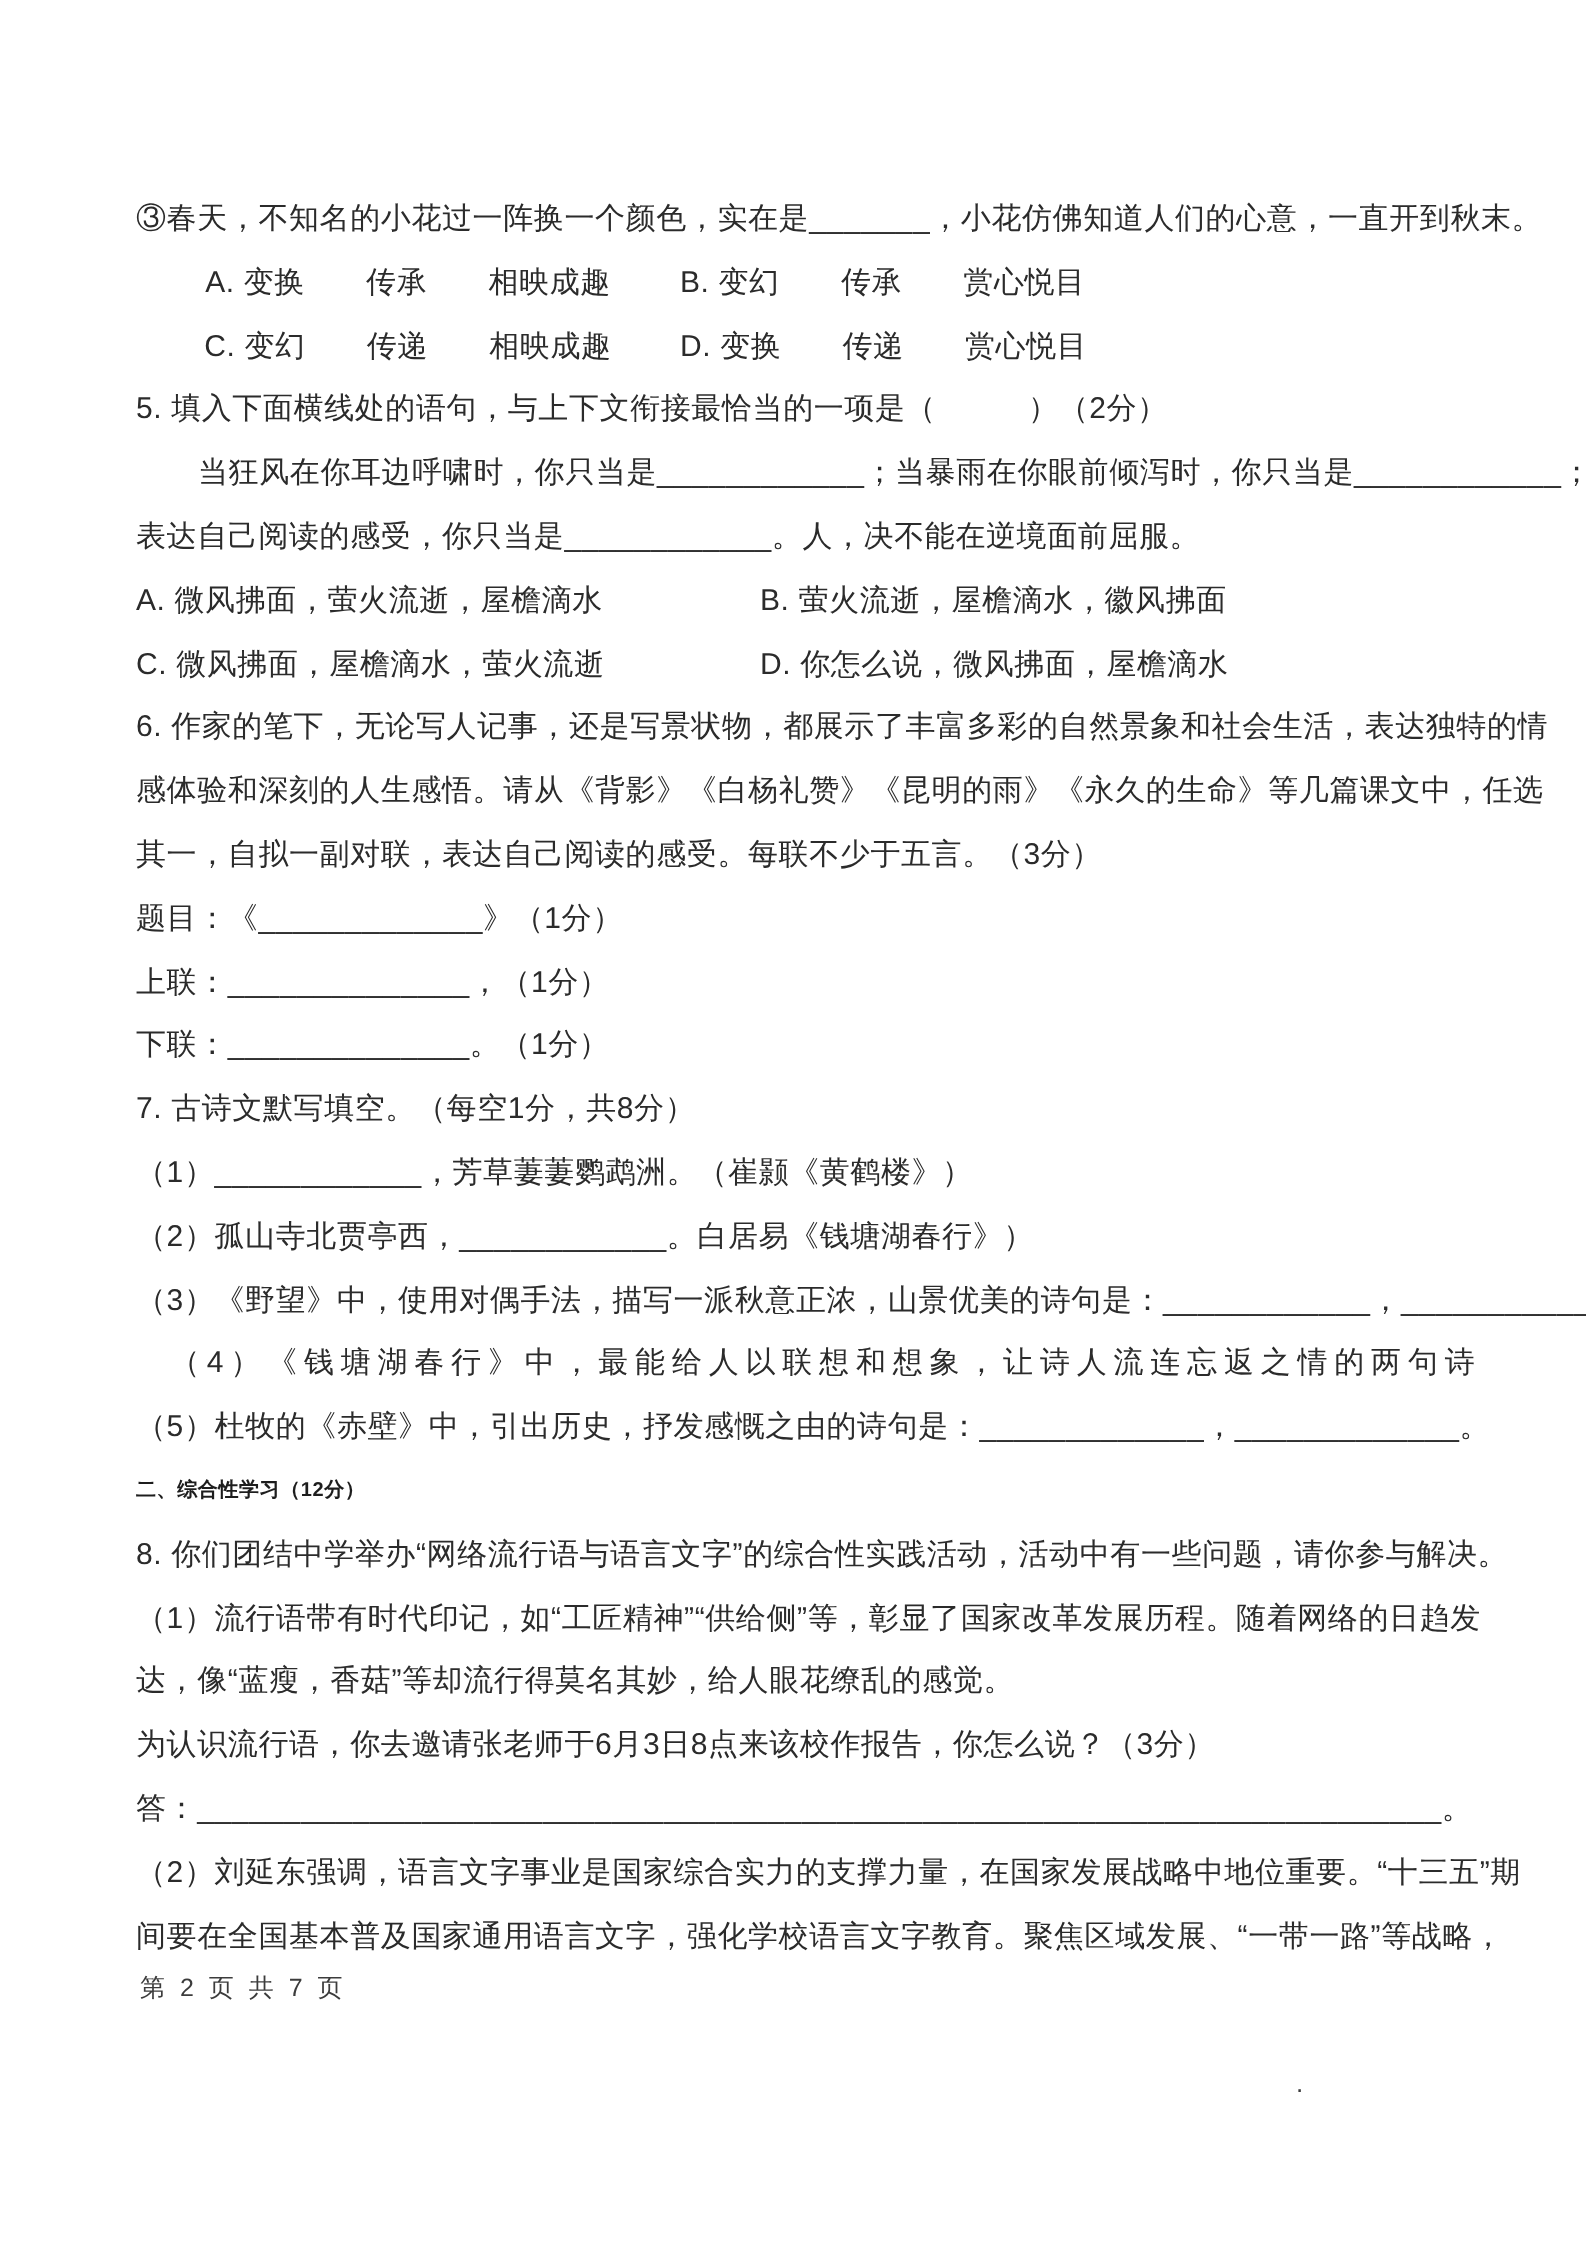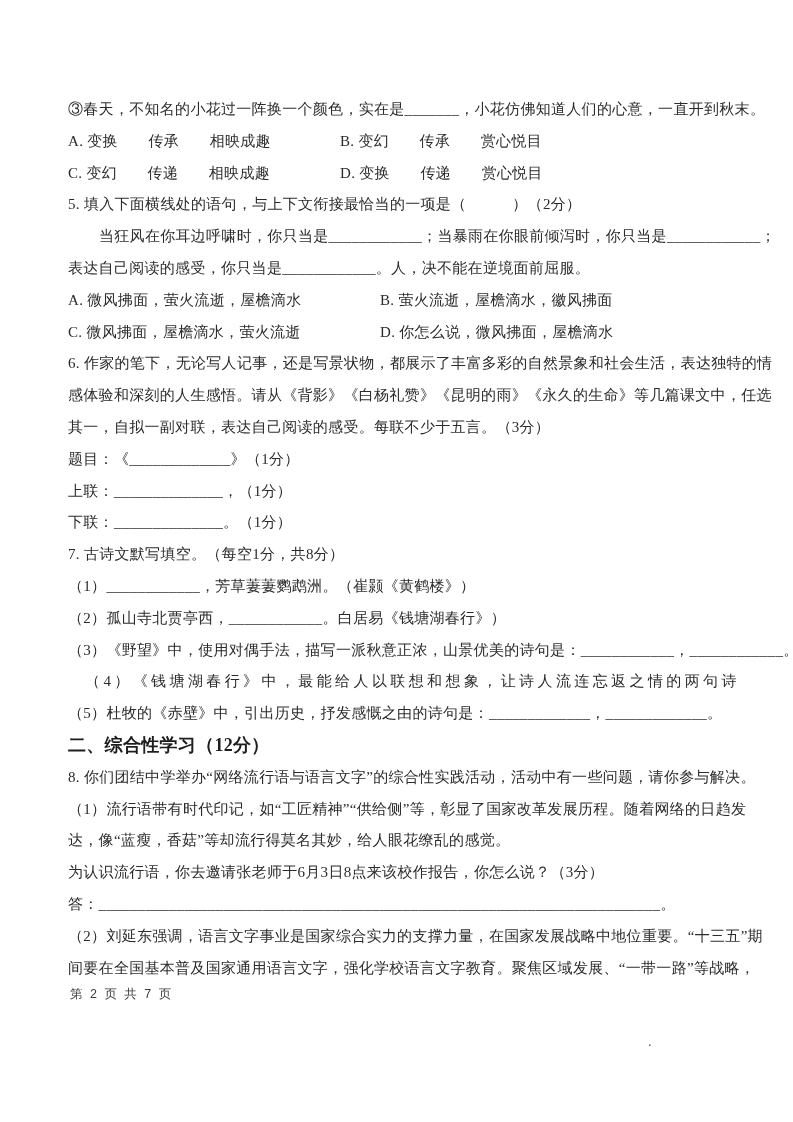--- a/index.html
+++ b/index.html
@@ -20,29 +20,28 @@
     left: 68px;
     top: 94px;
     width: 660px;
   }
   .line {
     height: 31.8px;
     line-height: 31.8px;
     font-size: 15px;
     white-space: nowrap;
     letter-spacing: 0.3px;
-    font-family: Liberation Serif, serif;
   }
   .indent-2 { text-indent: 31px; }
   .opt-row { display: flex; }
-  .opt-left-q4 { display: inline-block; width: 272px; }
+  .opt-left-q4 { display: inline-block; width: 272px; text-align: center; }
   .opt-left-q5 { display: inline-block; width: 312px; }
   .section-header {
     font-weight: bold;
-    font-size: 18px;
+    font-size: 10px;
     color: #1d1d1d;
   }
   .spread { letter-spacing: 3.4px; margin-left: 17px; }
   .footer {
     position: absolute;
     left: 70px;
     top: 986px;
     font-size: 12.5px;
     color: #3c3c3c;
     letter-spacing: 2px;

